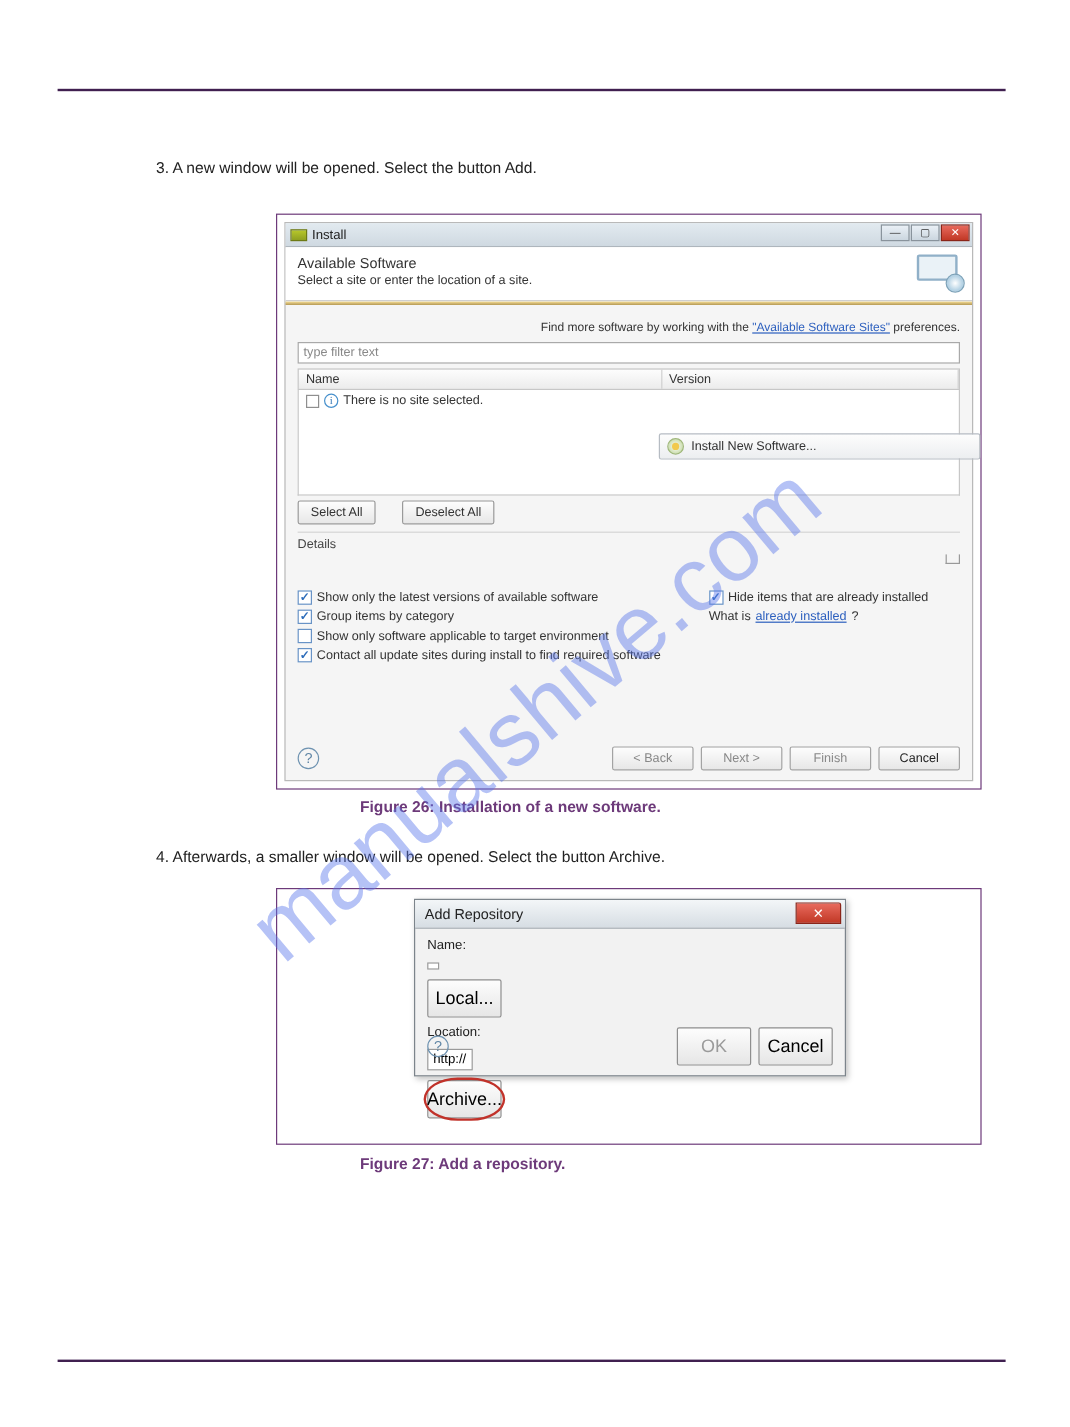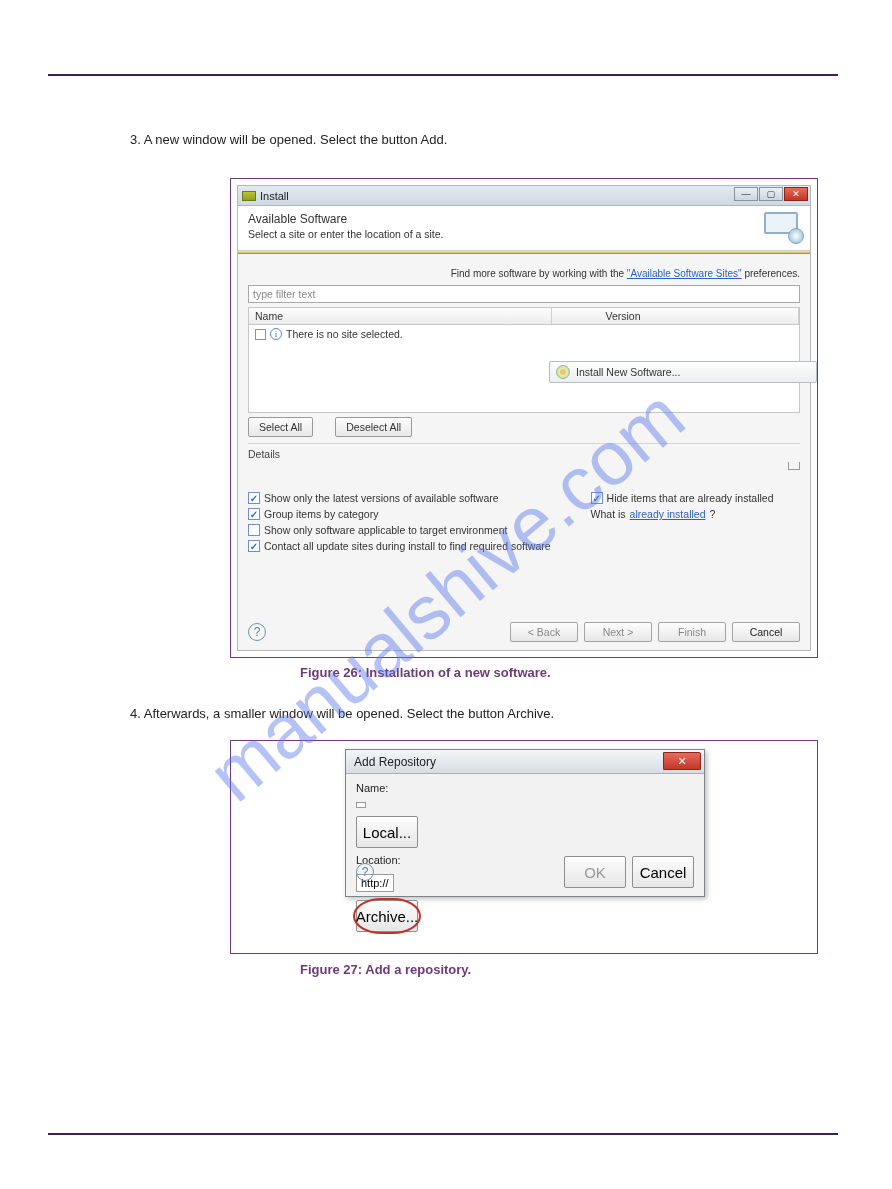--- a/index.html
+++ b/index.html
@@ -121,21 +121,20 @@
     position:relative;
   }
   .red-ellipse { position:absolute; left:-4px;top:-3px;right:-4px;bottom:-3px; border:2px solid #c1322a; border-radius:50%/60%; pointer-events:none;}
   .findmore { text-align:right; font-size:10px; color:#333; margin-top:6px; }
   .findmore a { color:#2c5fbe; text-decoration:underline; }
 
   .filter-input { margin-top:6px; height:18px; border:1px solid #a9a9a9; background:#fff; color:#888; padding:2px 4px; font-size:10.5px;}
   .tree-header {
     margin-top:4px; height:18px; border:1px solid #c7c7c7; background:linear-gradient(#fdfdfd,#ececec);
     display:flex;
-    gap:48px;
   }
   .th { padding:2px 6px; border-right:1px solid #d0d0d0; font-size:10.5px;}
   .th-name { width:55%; }
   .th-ver { flex:1; }
   .tree-body { height:88px; border:1px solid #c7c7c7; border-top:none; background:#fff; position:relative; padding:3px 6px;}
   .tree-row { display:flex; align-items:center; gap:4px; font-size:10.5px; }
   .tiny-check { width:11px;height:11px;border:1px solid #8f8f8f;background:#fff;display:inline-block;}
   .info-i { width:12px;height:12px;border-radius:50%;border:1px solid #4790cc;color:#3577b5;font-size:9px;display:inline-flex;align-items:center;justify-content:center;font-family:Georgia,serif;}
 
   .tooltip-box {

